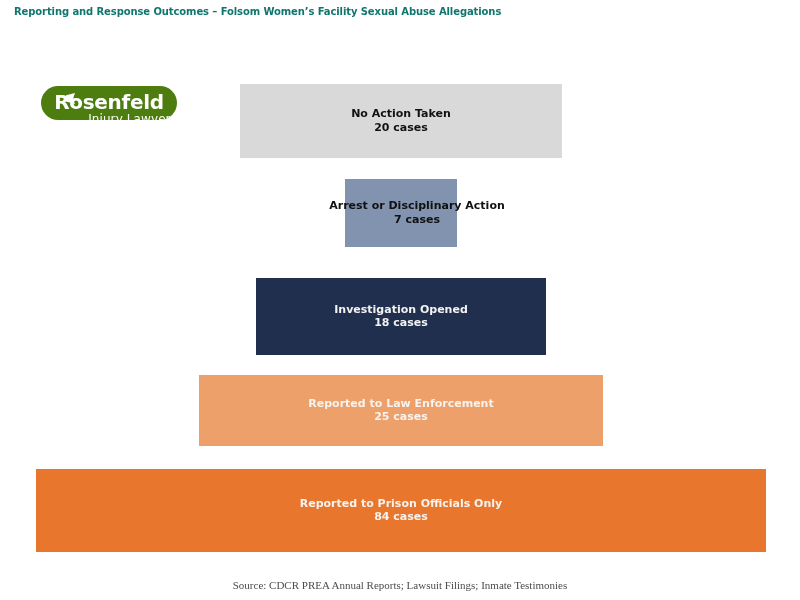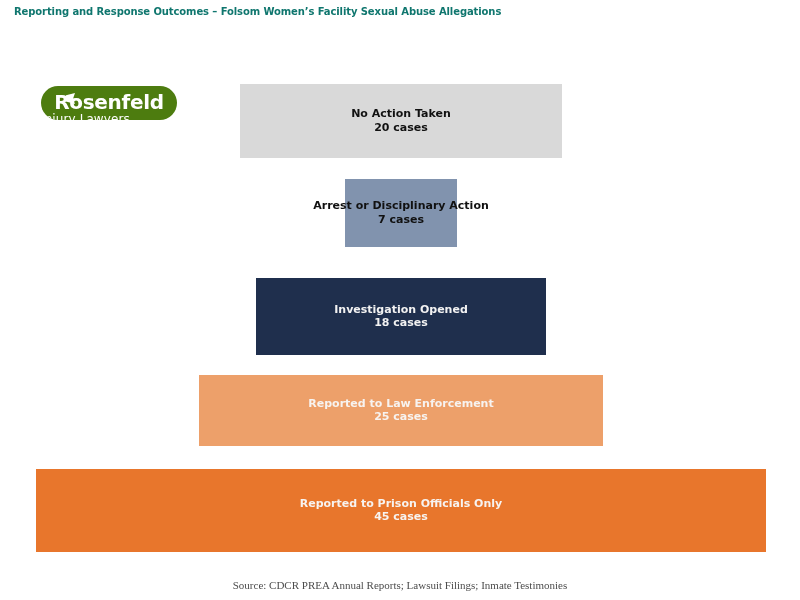--- a/index.html
+++ b/index.html
@@ -60,21 +60,21 @@
     width: 9px;
     height: 11px;
     background: #ffffff;
     clip-path: polygon(0% 20%, 100% 0%, 78% 52%, 100% 100%, 0% 78%);
   }
   .logo-line2 {
     position: absolute;
     left: 0;
     top: 26px;
     width: 136px;
-    text-align: left;
+    text-align: right;
     font-size: 12px;
     color: #ffffff;
     font-weight: normal;
     letter-spacing: 0.1px;
   }
   
   .funnel-layer {
     position: absolute;
   }
   .funnel-bar {
@@ -125,21 +125,21 @@
   <div class="funnel-layer" style="left:240px; top:84px; width:322px; height:74px;">
     <div class="funnel-bar" style="background:#d9d9d9;"></div>
     <div class="funnel-label" style="color:#111111;">
       <span class="lbl-name">No Action Taken</span>
       <span class="lbl-value">20 cases</span>
     </div>
   </div>
 
   <div class="funnel-layer" style="left:345px; top:179px; width:112px; height:68px;">
     <div class="funnel-bar" style="background:#8193ae;"></div>
-    <div class="funnel-label" style="color:#111111;">
+    <div class="funnel-label" style="color:#111111;margin-left:16px;">
       <span class="lbl-name">Arrest or Disciplinary Action</span>
       <span class="lbl-value">7 cases</span>
     </div>
   </div>
 
   <div class="funnel-layer" style="left:256px; top:278px; width:290px; height:77px;">
     <div class="funnel-bar" style="background:#1f2f4d;"></div>
     <div class="funnel-label" style="color:#f2f2f2;">
       <span class="lbl-name">Investigation Opened</span>
       <span class="lbl-value">18 cases</span>
@@ -151,19 +151,19 @@
     <div class="funnel-label" style="color:#f7f3f0;">
       <span class="lbl-name">Reported to Law Enforcement</span>
       <span class="lbl-value">25 cases</span>
     </div>
   </div>
 
   <div class="funnel-layer" style="left:36px; top:469px; width:730px; height:83px;border-radius:21px;">
     <div class="funnel-bar" style="background:#e8762c;"></div>
     <div class="funnel-label" style="color:#f7f3f0;">
       <span class="lbl-name">Reported to Prison Officials Only</span>
-      <span class="lbl-value">45 cases</span>
+      <span class="lbl-value">84 cases</span>
     </div>
   </div>
 
   <div class="source-note">Source: CDCR PREA Annual Reports; Lawsuit Filings; Inmate Testimonies</div>
 
 </div>
 
 </body></html>

